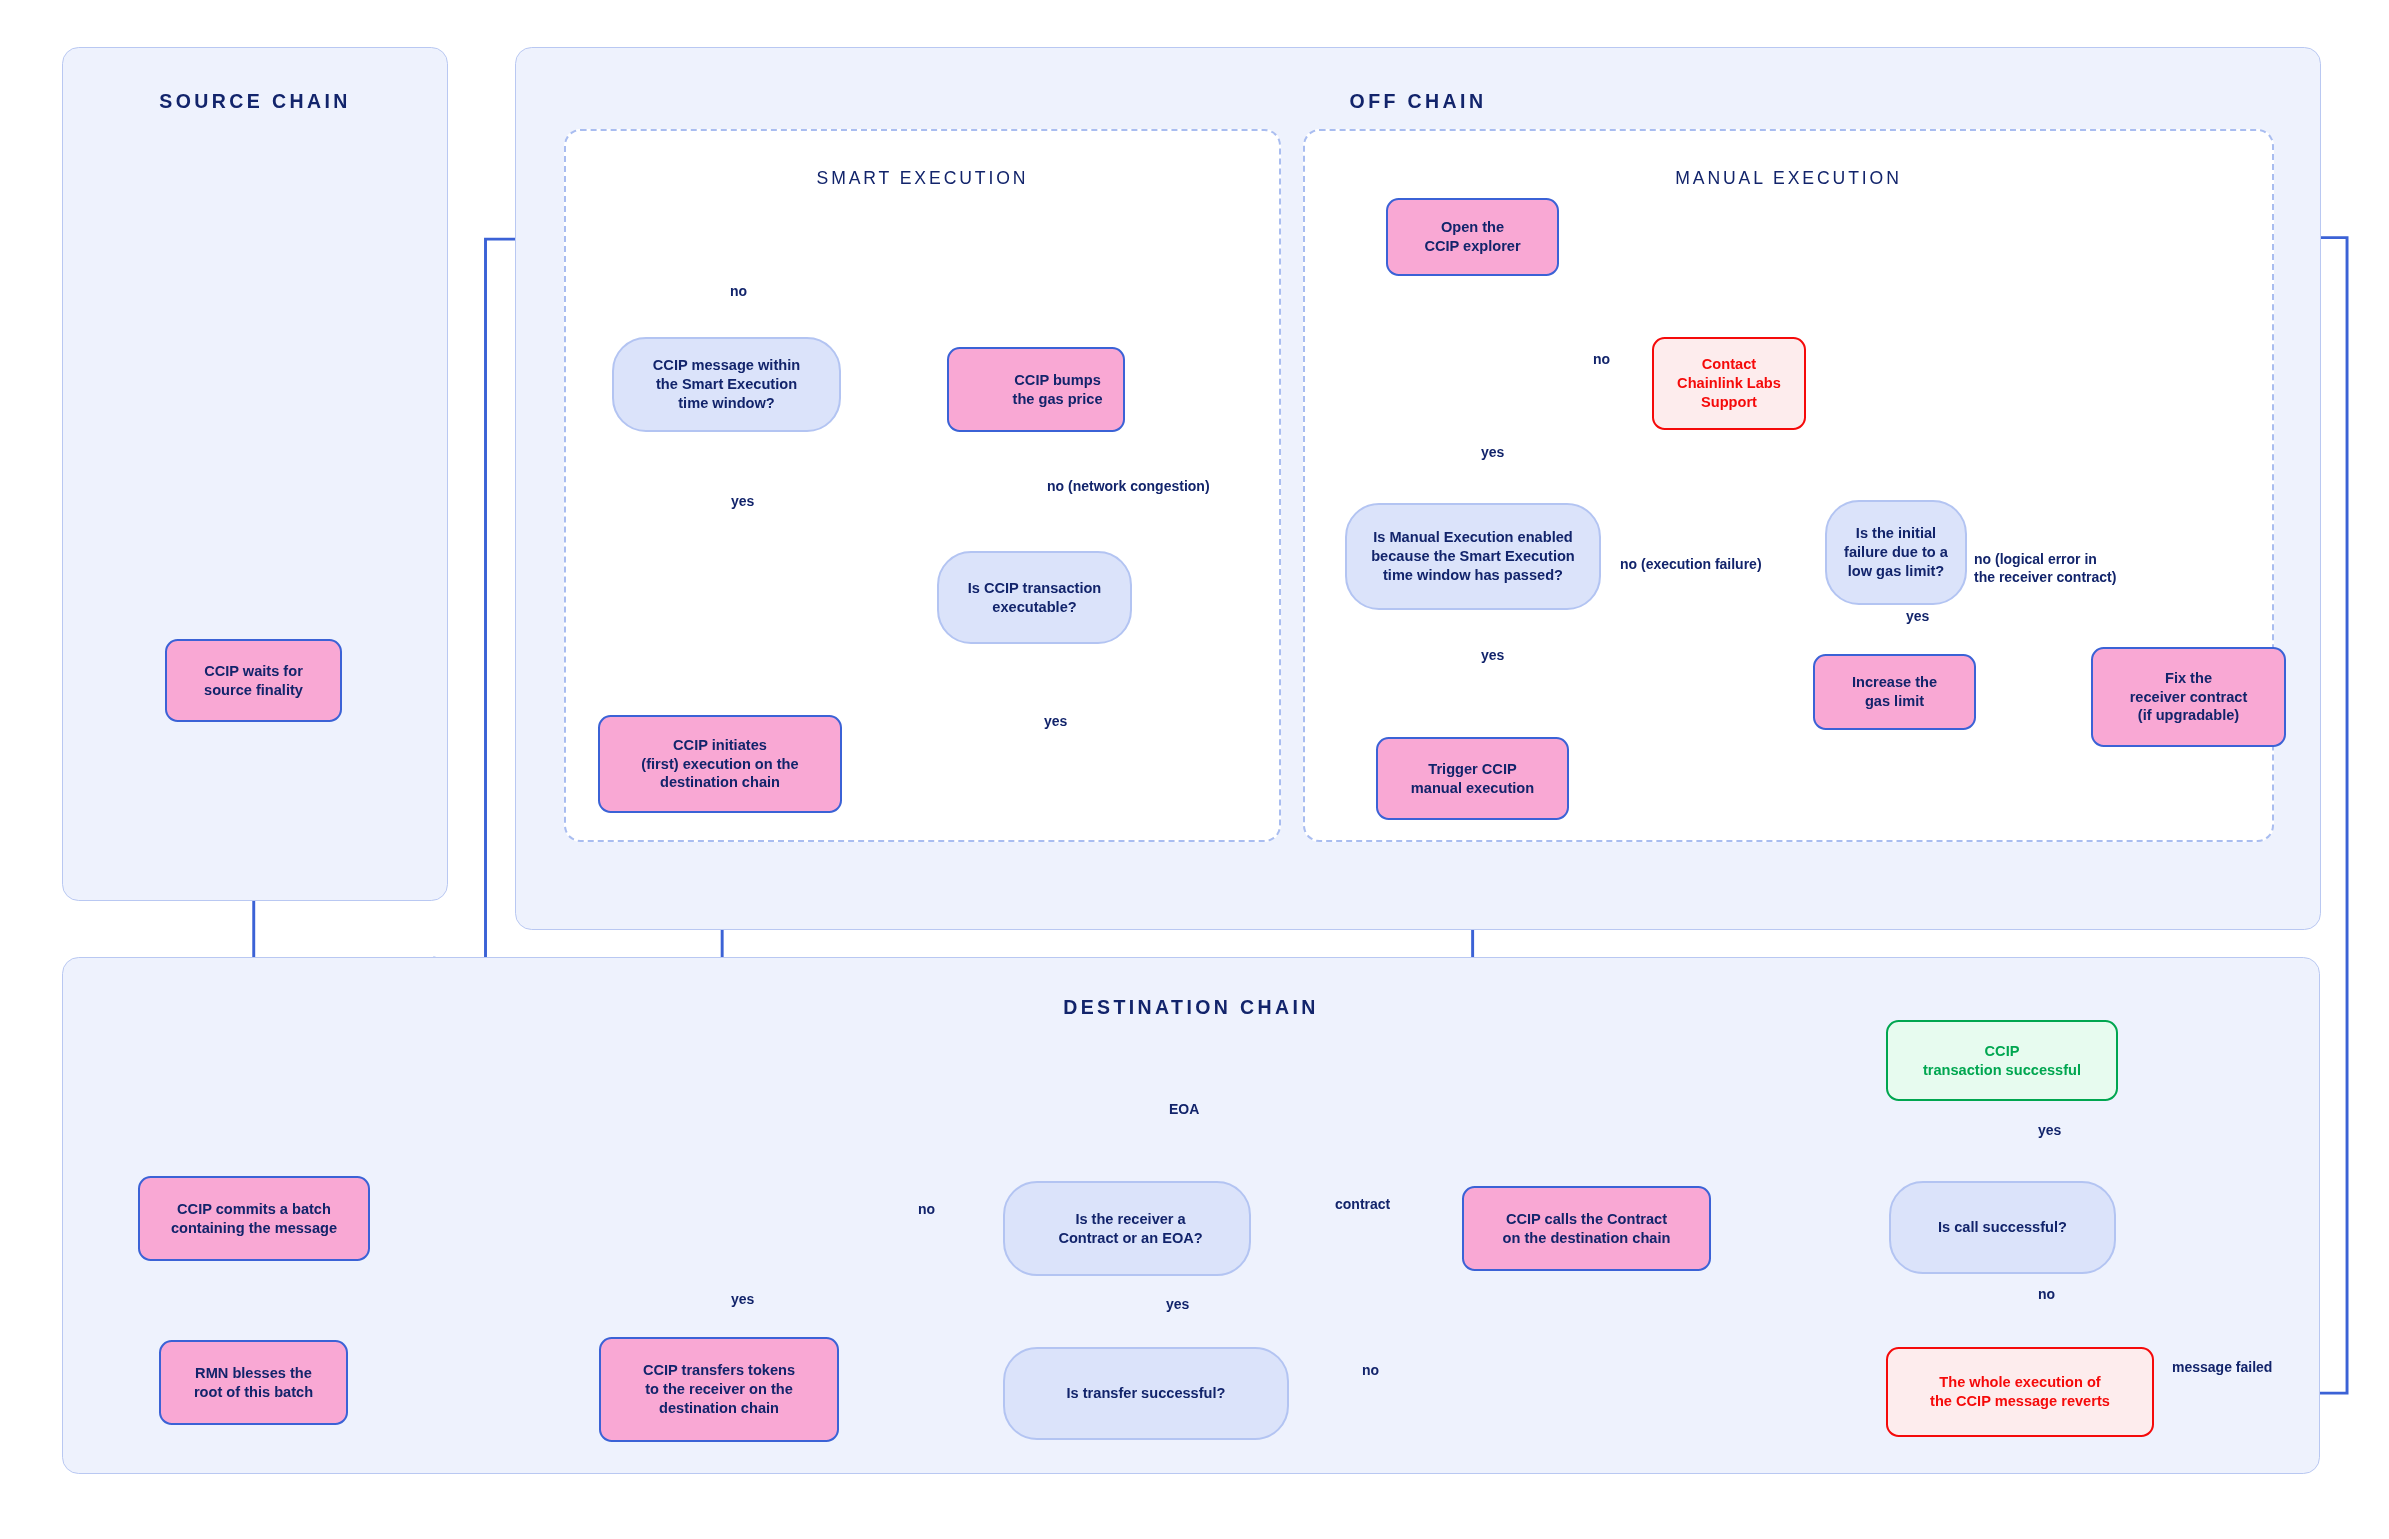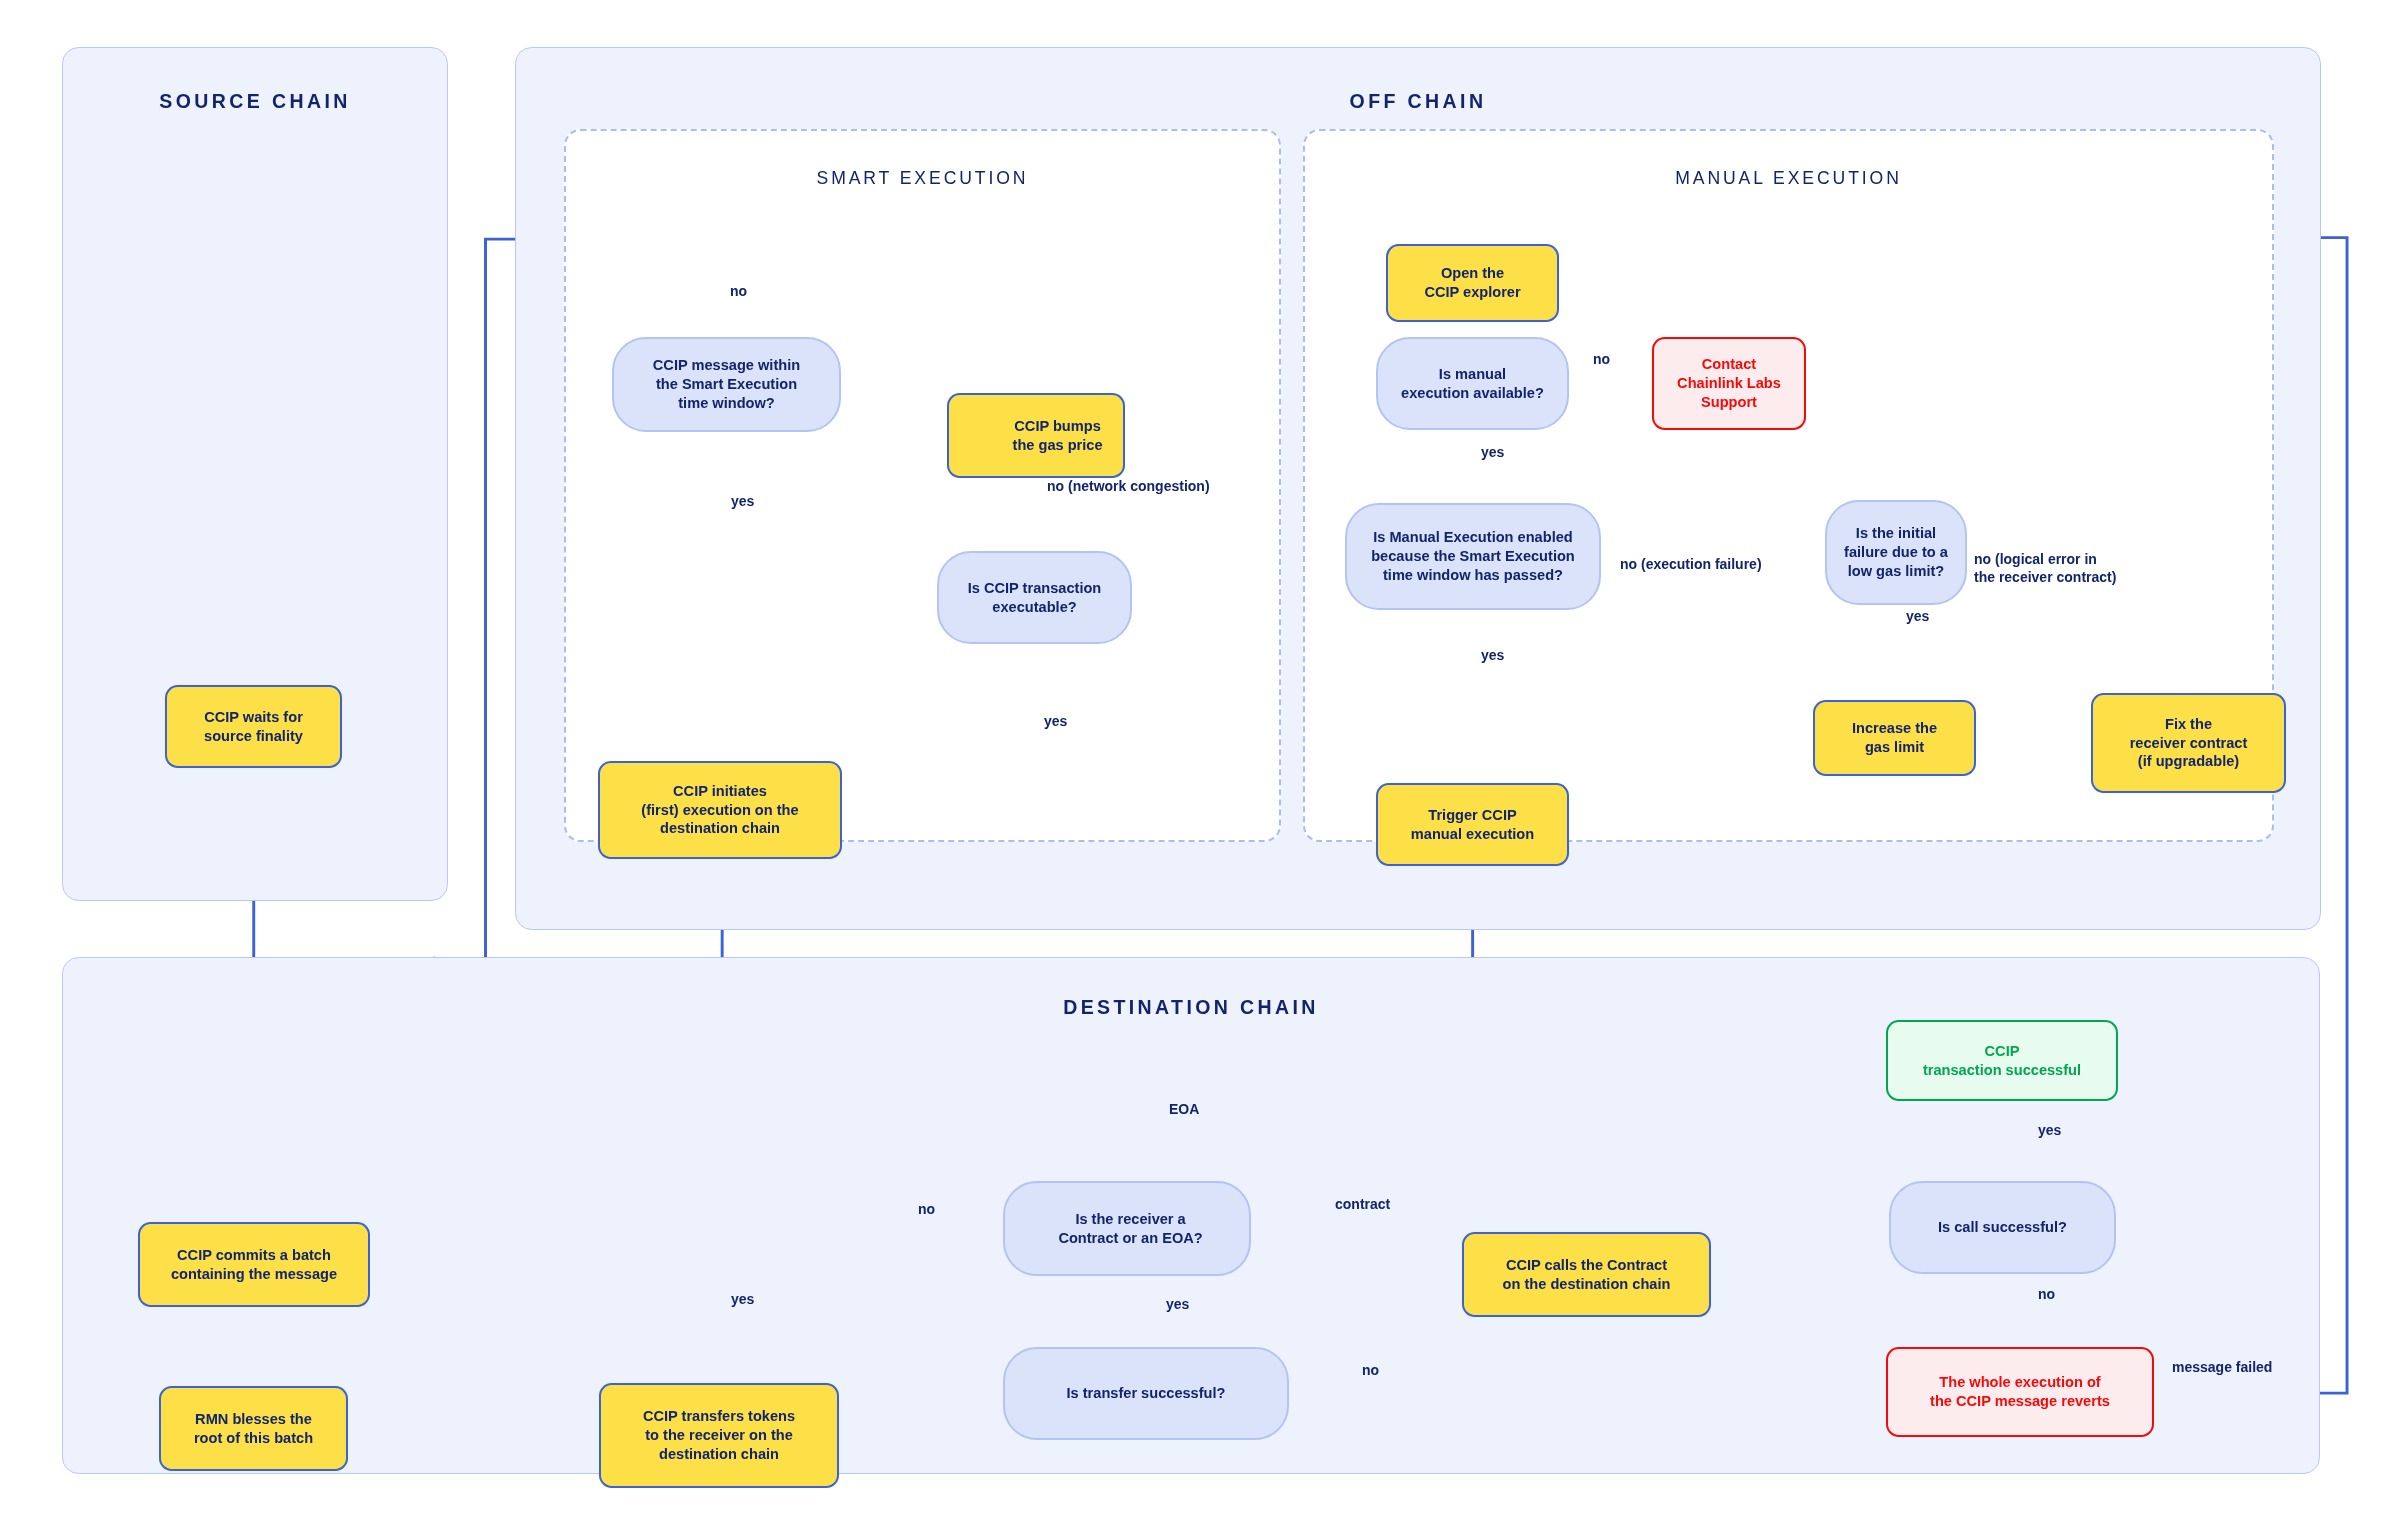--- a/index.html
+++ b/index.html
@@ -9,21 +9,21 @@
 
   
   .panel{position:absolute;background:#eef2fd;border:1.5px solid #b9c8f2;border-radius:16.6px;box-sizing:border-box;}
   .panel-title{position:absolute;text-align:center;color:#12246b;font-weight:bold;font-size:19.5px;letter-spacing:3.4px;}
   .subpanel{position:absolute;background:#ffffff;border:2px dashed #a9bdf0;border-radius:16.6px;box-sizing:border-box;}
   .subpanel-title{position:absolute;text-align:center;color:#12246b;font-weight:normal;font-size:17.6px;letter-spacing:2.9px;}
 
   
   .node{position:absolute;box-sizing:border-box;display:flex;align-items:center;justify-content:center;text-align:center;
         font-weight:bold;line-height:1.3;white-space:pre-line;padding:2.9px 4.9px;}
-  .node.process{background:#fde047;border:2px solid #3b62d6;border-radius:12.7px;color:#12246b;font-size:14.6px;margin-top:46px;}
+  .node.process{background:#f9a8d4;border:2px solid #3b62d6;border-radius:12.7px;color:#12246b;font-size:14.6px;}
   .node.decision{background:#dbe3fa;border:2px solid #b3c4f2;border-radius:34px;color:#12246b;font-size:14.6px;}
   .node.success{background:#e7fbef;border:2.4px solid #00a650;border-radius:12.7px;color:#00a650;font-size:14.6px;}
   .node.error{background:#fdeced;border:2.4px solid #f50a0a;border-radius:12.7px;color:#f50a0a;font-size:14.6px;}
 
   
   .edge-label{position:absolute;color:#12246b;font-weight:bold;font-size:14px;line-height:1.25;white-space:pre-line;}
 
   
   #wires{position:absolute;left:0;top:0;width:2389px;height:1539px;pointer-events:none;}
 </style>
@@ -134,22 +134,20 @@
   <div class="node process" style="left:947px;top:347px;width:178px;height:85px;padding-left:48px;">CCIP bumps
 the gas price</div>
   <div class="node decision" style="left:937px;top:551px;width:195px;height:93px;">Is CCIP transaction
 executable?</div>
   <div class="node process" style="left:598px;top:715px;width:244px;height:98px;">CCIP initiates
 (first) execution on the
 destination chain</div>
 
   <div class="node process" style="left:1386px;top:198px;width:173px;height:78px;">Open the
 CCIP explorer</div>
-  <div class="node decision" style="left:1376px;top:337px;width:193px;height:93px;">Is manual
-execution available?</div>
   <div class="node error" style="left:1652px;top:337px;width:154px;height:93px;">Contact
 Chainlink Labs
 Support</div>
   <div class="node decision" style="left:1345px;top:503px;width:256px;height:107px;">Is Manual Execution enabled
 because the Smart Execution
 time window has passed?</div>
   <div class="node decision" style="left:1825px;top:500px;width:142px;height:105px;">Is the initial
 failure due to a
 low gas limit?</div>
   <div class="node process" style="left:1813px;top:654px;width:163px;height:76px;">Increase the

